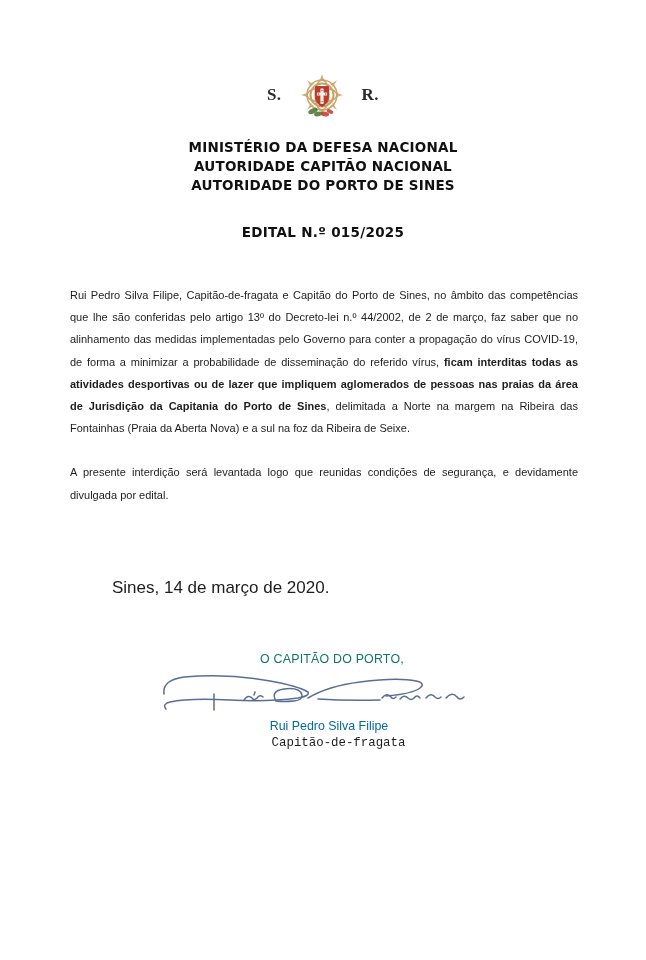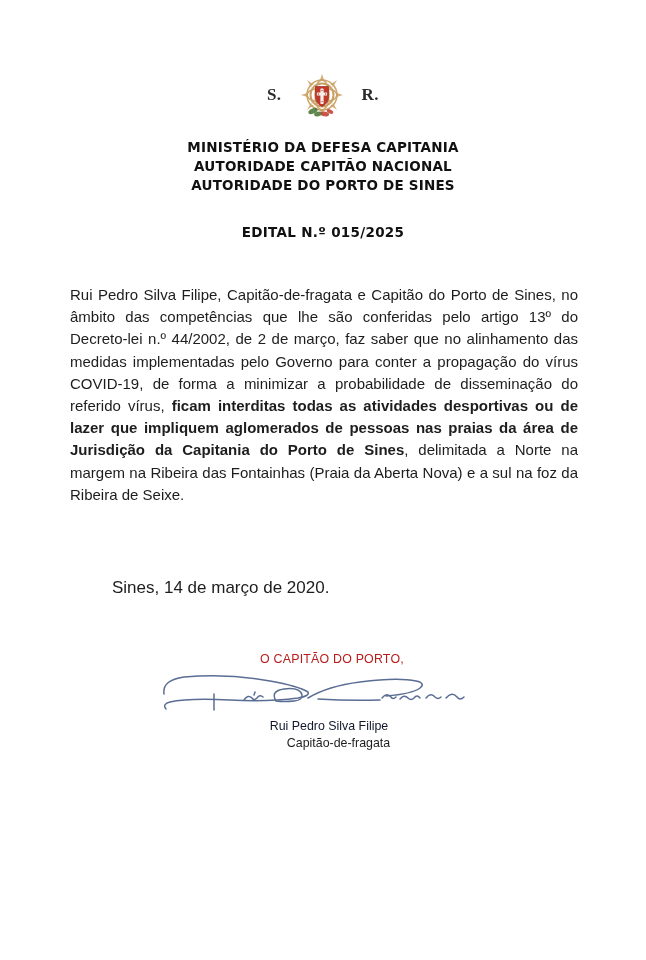--- a/index.html
+++ b/index.html
@@ -84,21 +84,21 @@
 
   
   .body-block {
     position: absolute;
     top: 284px;
     left: 70px;
     width: 508px;
   }
   .para {
     font-family: "Liberation Sans", sans-serif;
-    font-size: 15px;
+    font-size: 11px;
     line-height: 22.2px;
     text-align: justify;
     text-justify: inter-word;
     color: #1d1d1d;
     margin: 0;
   }
   .para + .para { margin-top: 22px; }
   .para b { font-weight: 700; }
 
   
@@ -118,40 +118,40 @@
   .sign-block {
     position: absolute;
     top: 652px;
     left: 0;
     right: 0;
     text-align: center;
   }
   .sign-heading {
     font-family: "Liberation Sans", sans-serif;
     font-size: 12.4px;
-    color: #b91c1c;
+    color: #0f766e;
     letter-spacing: 0.2px;
     margin-left: 18px;
   }
   .sign-ink {
     width: 330px;
     height: 48px;
     margin: 2px auto 0;
   }
   .sign-ink svg { display: block; width: 100%; height: 100%; }
   .sign-name {
     font-family: "Liberation Sans", sans-serif;
     font-size: 12.4px;
     line-height: 17px;
-    color: #0f172a;
+    color: #0369a1;
     margin-top: 2px;
     padding-left: 12px;
   }
   .sign-rank {
-    font-family: Liberation Sans, sans-serif;
+    font-family: Liberation Mono, monospace;
     font-size: 12.4px;
     line-height: 17px;
     color: #1d1d1d;
     margin-left: 31px;
   }
 </style>
 </head>
 <body>
 
 <div class="page">
@@ -202,31 +202,32 @@
           <ellipse cx="29" cy="45" rx="4.2" ry="2.4" transform="rotate(12 29 45)"></ellipse>
           <ellipse cx="34" cy="42.5" rx="3.4" ry="2" transform="rotate(24 34 42.5)"></ellipse>
         </g>
       </svg>
     </span>
 
     <span class="crest-letter">R.</span>
   </div>
 
   <div class="header-block">
-    <div class="header-line">MINISTÉRIO DA DEFESA CAPITANIA</div>
+    <div class="header-line">MINISTÉRIO DA DEFESA NACIONAL</div>
     <div class="header-line">AUTORIDADE CAPITÃO NACIONAL</div>
     <div class="header-line">AUTORIDADE DO PORTO DE SINES</div>
   </div>
 
   <div class="title-block">
     <div class="doc-title">EDITAL N.º 015/2025</div>
   </div>
 
   <div class="body-block">
     <p class="para"><span>Rui Pedro Silva Filipe, Capitão-de-fragata e Capitão do Porto de Sines, no âmbito das competências que lhe são conferidas pelo artigo 13º do Decreto-lei n.º 44/2002, de 2 de março, faz saber que no alinhamento das medidas implementadas pelo Governo para conter a propagação do vírus COVID-19, de forma a minimizar a probabilidade de disseminação do referido vírus, </span><b>ficam interditas todas as atividades desportivas ou de lazer que impliquem aglomerados de pessoas nas praias da área de Jurisdição da Capitania do Porto de Sines</b><span>, delimitada a Norte na margem na Ribeira das Fontainhas (Praia da Aberta Nova) e a sul na foz da Ribeira de Seixe.</span></p>
+    <p class="para">A presente interdição será levantada logo que reunidas condições de segurança, e devidamente divulgada por edital.</p>
   </div>
 
   <div class="date-block">
     <div class="date-text">Sines, 14 de março de 2020.</div>
   </div>
 
   <div class="sign-block">
     <div class="sign-heading">O CAPITÃO DO PORTO,</div>
 
     <div class="sign-ink">

